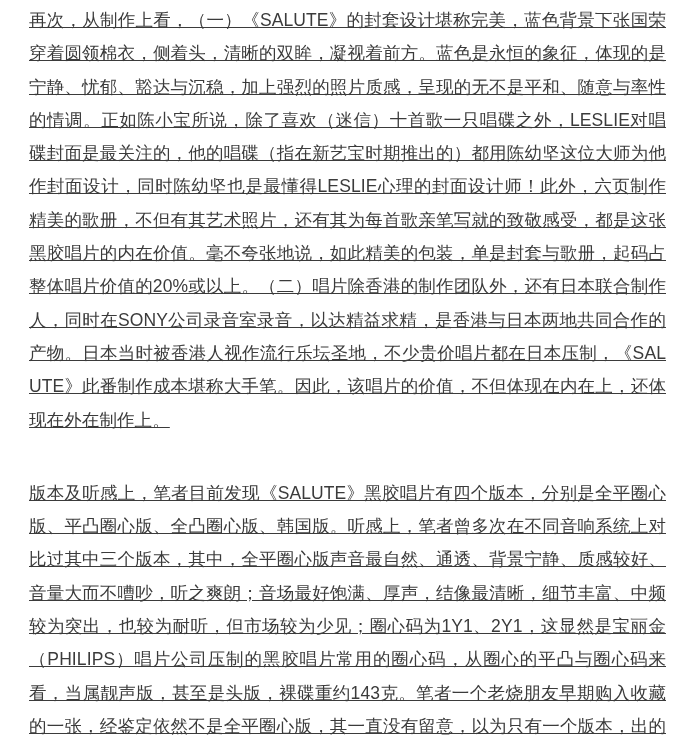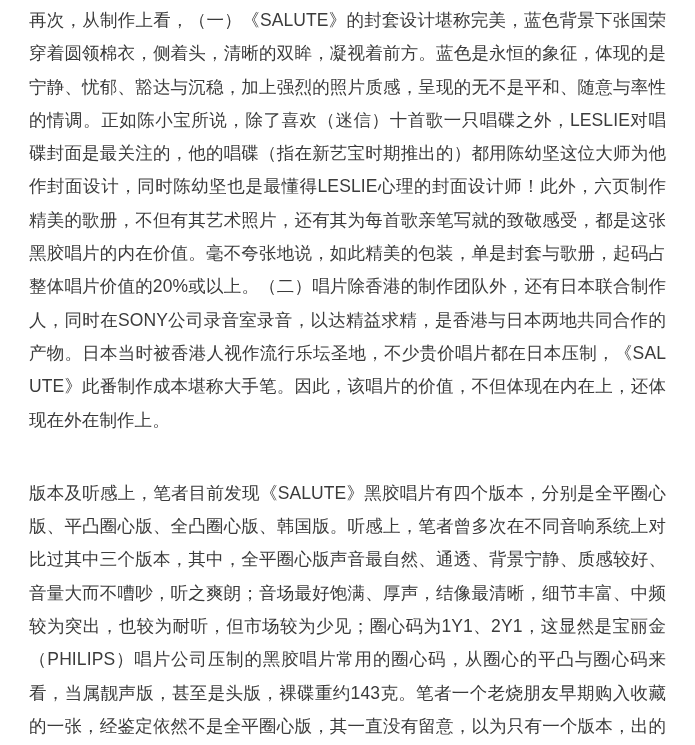--- a/index.html
+++ b/index.html
@@ -21,20 +21,21 @@
   .para {
     margin: 0;
     color: #3b3b3b;
     font-size: 17.5px;
     line-height: 33.3px;
     text-align: justify;
     text-justify: inter-character;
     letter-spacing: 0.1px;
     word-break: break-all;
     font-weight: 400;
+    text-decoration: underline;
   }
   .para + .para {
     margin-top: 40px;
   }
 </style>
 </head>
 <body>
 
 <div id="article">
   <p class="para">再次，从制作上看，（一）《SALUTE》的封套设计堪称完美，蓝色背景下张国荣穿着圆领棉衣，侧着头，清晰的双眸，凝视着前方。蓝色是永恒的象征，体现的是宁静、忧郁、豁达与沉稳，加上强烈的照片质感，呈现的无不是平和、随意与率性的情调。正如陈小宝所说，除了喜欢（迷信）十首歌一只唱碟之外，LESLIE对唱碟封面是最关注的，他的唱碟（指在新艺宝时期推出的）都用陈幼坚这位大师为他作封面设计，同时陈幼坚也是最懂得LESLIE心理的封面设计师！此外，六页制作精美的歌册，不但有其艺术照片，还有其为每首歌亲笔写就的致敬感受，都是这张黑胶唱片的内在价值。毫不夸张地说，如此精美的包装，单是封套与歌册，起码占整体唱片价值的20%或以上。（二）唱片除香港的制作团队外，还有日本联合制作人，同时在SONY公司录音室录音，以达精益求精，是香港与日本两地共同合作的产物。日本当时被香港人视作流行乐坛圣地，不少贵价唱片都在日本压制，《SALUTE》此番制作成本堪称大手笔。因此，该唱片的价值，不但体现在内在上，还体现在外在制作上。</p>

